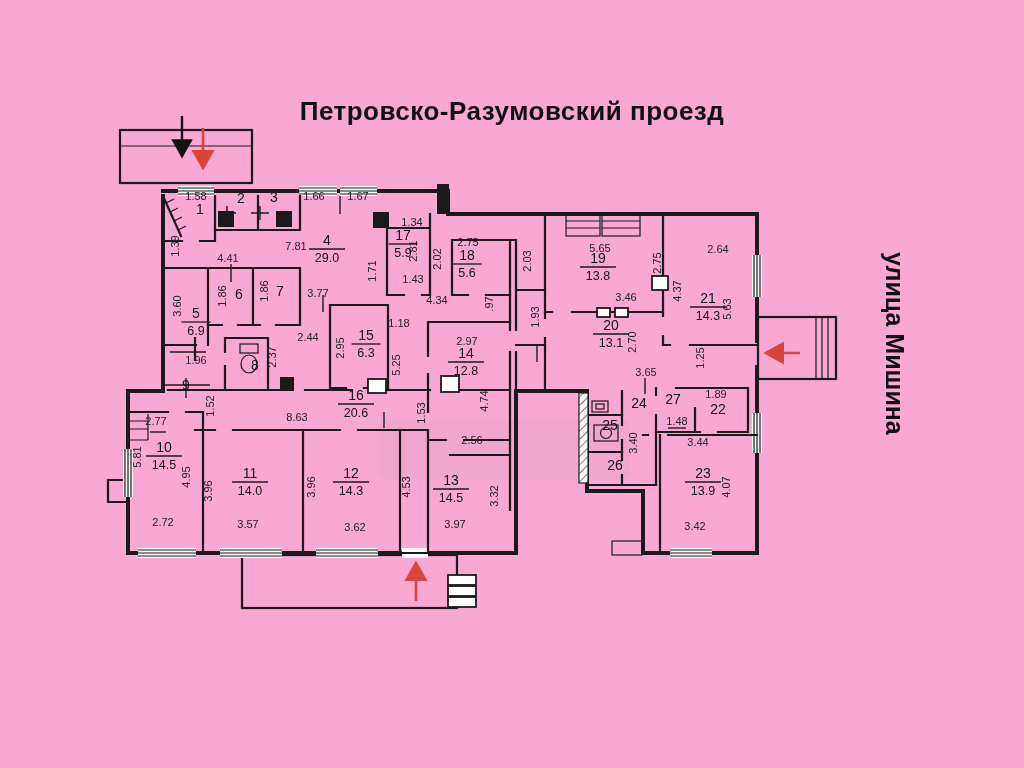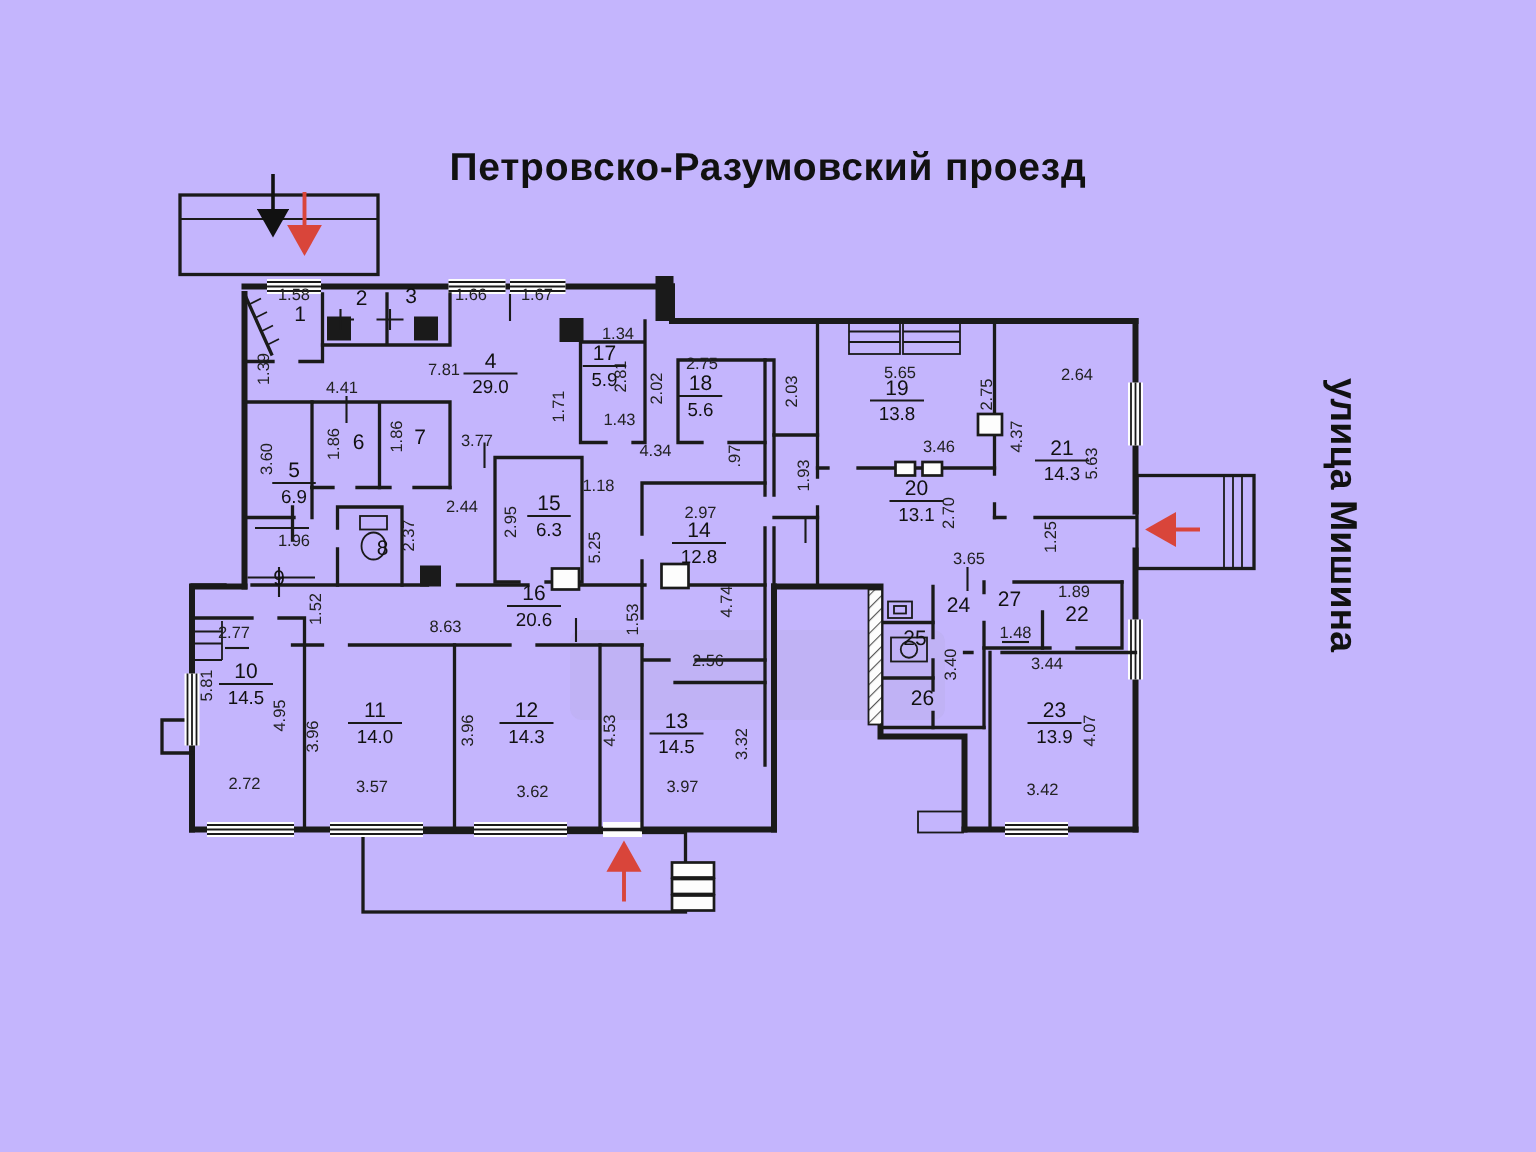--- a/index.html
+++ b/index.html
@@ -1,17 +1,17 @@
 <!DOCTYPE html>
 <html><head>
 <meta charset="utf-8">
 <style>
   html,body{margin:0;padding:0;}
   body{width:1024px;height:768px;background:#fbfbfb;font-family:"Liberation Sans",sans-serif;overflow:hidden;}
-  .stage{position:relative;width:1024px;height:768px;background:#c4b5fd;}
+  .stage{position:relative;width:1024px;height:768px;background:#f9a8d4;}
   .street-top{position:absolute;left:0;top:96px;width:1024px;text-align:center;
     font-size:26px;font-weight:bold;color:#111;letter-spacing:.5px;}
   .street-right{position:absolute;left:880px;top:252px;height:250px;
     writing-mode:vertical-rl;font-size:25px;font-weight:bold;color:#111;}
   svg{position:absolute;left:0;top:0;}
   .wall-outer{stroke:#1a1a1a;stroke-width:4;fill:none;stroke-linecap:square;}
   .wall-inner{stroke:#1a1a1a;stroke-width:2.2;fill:none;stroke-linecap:square;}
   .wall-thin{stroke:#1a1a1a;stroke-width:1.2;fill:none;}
   .white-fill{fill:#fdfdfd;stroke:none;}
   .blk{fill:#1a1a1a;stroke:none;}

